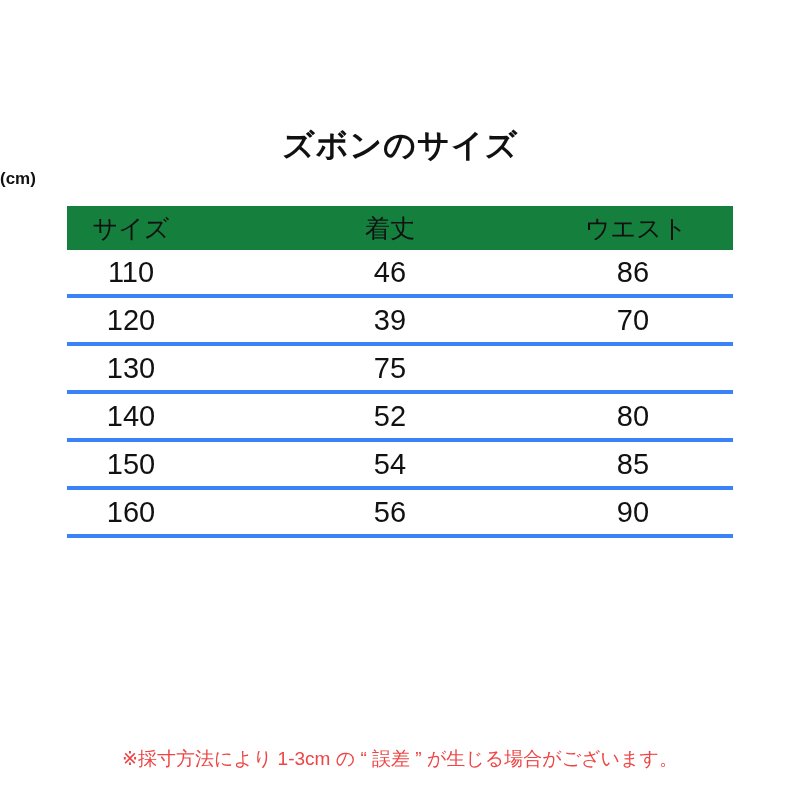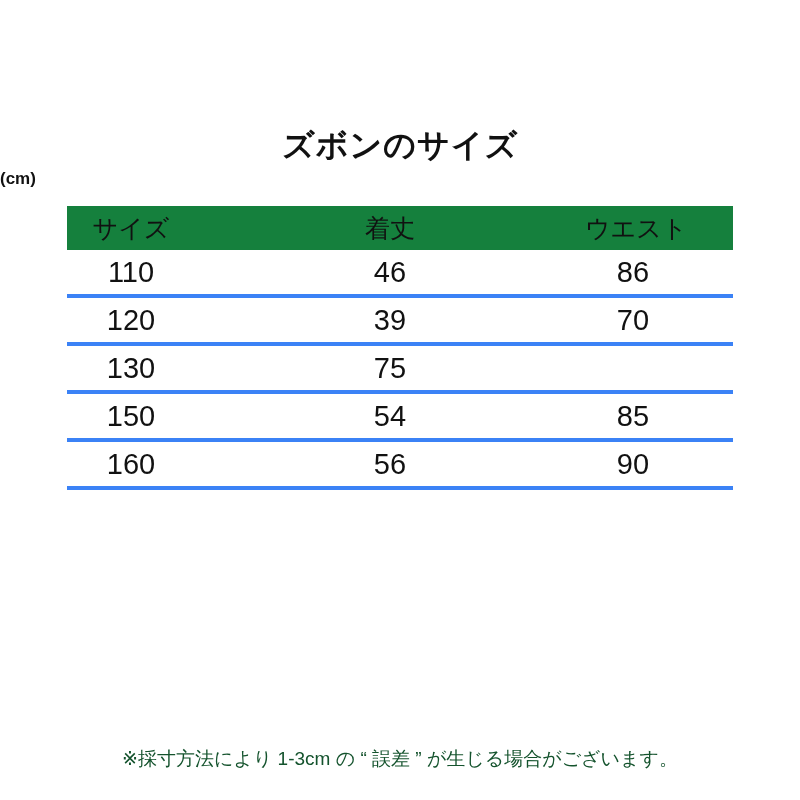--- a/index.html
+++ b/index.html
@@ -63,21 +63,21 @@
     white-space: nowrap;
   }
   .note {
     position: absolute;
     top: 746px;
     left: 0;
     width: 100%;
     text-align: center;
     font-size: 19px;
     font-weight: 400;
-    color: #14532d;
+    color: #ef4444;
   }
 </style>
 </head>
 <body>
 
 <div class="page">
 
   <h1 class="title">ズボンのサイズ</h1>
 
   <div class="unit">(cm)</div>
@@ -100,20 +100,25 @@
       <div class="cell">120</div>
       <div class="cell">39</div>
       <div class="cell">70</div>
     </div>
 
     <div class="t-row">
       <div class="cell">130</div>
       <div class="cell">75</div>
     </div>
 
+    <div class="t-row">
+      <div class="cell">140</div>
+      <div class="cell">52</div>
+      <div class="cell">80</div>
+    </div>
 
     <div class="t-row">
       <div class="cell">150</div>
       <div class="cell">54</div>
       <div class="cell">85</div>
     </div>
 
     <div class="t-row">
       <div class="cell">160</div>
       <div class="cell">56</div>

